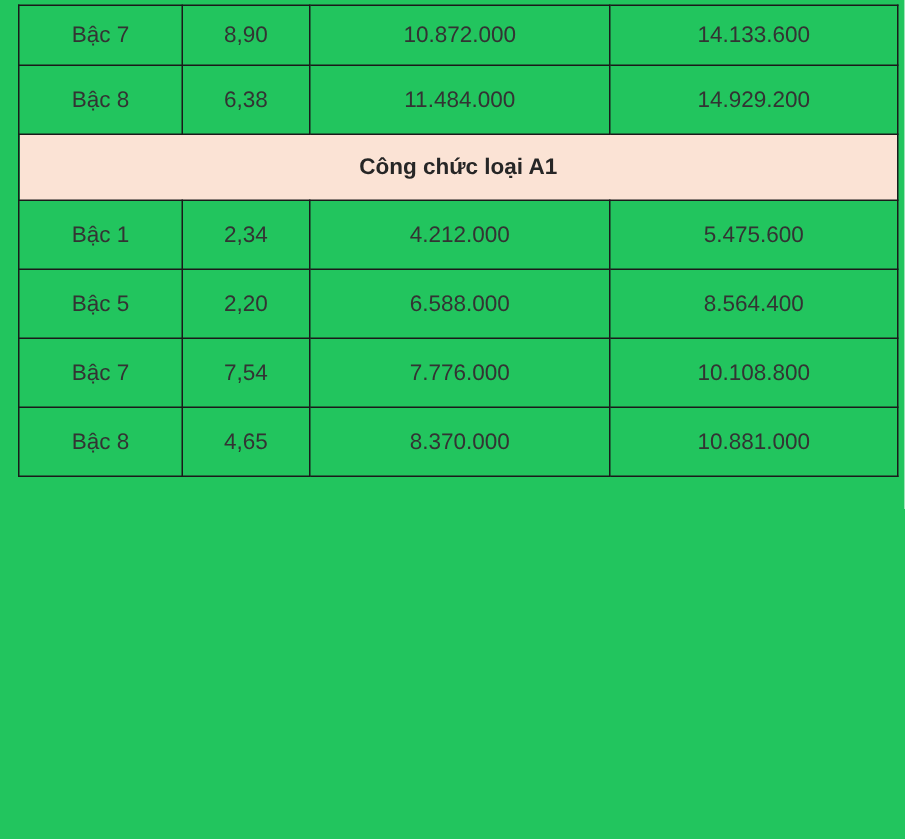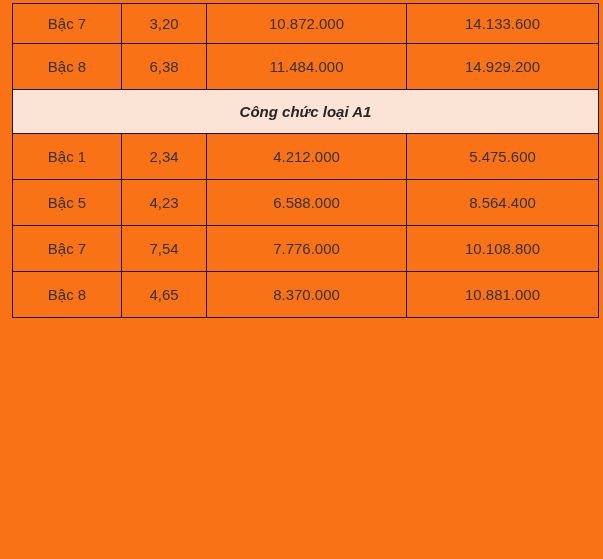--- a/index.html
+++ b/index.html
@@ -4,21 +4,21 @@
 <style>
   html, body {
     margin: 0;
     padding: 0;
     background: #ffffff;
   }
   .screen {
     position: relative;
     width: 603px;
     height: 559px;
-    background: #f97316;
+    background: #22c55e;
     overflow: hidden;
     font-family: "Liberation Sans", sans-serif;
   }
   table.salary-table {
     position: absolute;
     left: 12px;
     top: 3px;
     width: 586px;
     border-collapse: collapse;
     table-layout: fixed;
@@ -33,21 +33,20 @@
     padding: 0;
     overflow: hidden;
     white-space: nowrap;
   }
   table.salary-table tr.first-row td {
     height: 39px;
   }
   table.salary-table tr.section-row td {
     background: var(--section-bg, #fbe3d5);
     font-weight: bold;
-    font-style: italic;
     color: #262626;
     height: 43px;
   }
   col.c1 { width: 109px; }
   col.c2 { width: 85px;  }
   col.c3 { width: 200px; }
   col.c4 { width: 192px; }
 </style>
 </head>
 <body>
@@ -56,42 +55,42 @@
   <table class="salary-table">
     <colgroup>
       <col class="c1">
         <col class="c2">
         <col class="c3">
         <col class="c4">
     </colgroup>
     <tbody id="salary-tbody">
         <tr class="first-row">
           <td>Bậc 7</td>
-          <td>3,20</td>
+          <td>8,90</td>
           <td>10.872.000</td>
           <td>14.133.600</td>
         </tr>
         <tr>
           <td>Bậc 8</td>
           <td>6,38</td>
           <td>11.484.000</td>
           <td>14.929.200</td>
         </tr>
         <tr class="section-row">
           <td colspan="4">Công chức loại A1</td>
         </tr>
         <tr>
           <td>Bậc 1</td>
           <td>2,34</td>
           <td>4.212.000</td>
           <td>5.475.600</td>
         </tr>
         <tr>
           <td>Bậc 5</td>
-          <td>4,23</td>
+          <td>2,20</td>
           <td>6.588.000</td>
           <td>8.564.400</td>
         </tr>
         <tr>
           <td>Bậc 7</td>
           <td>7,54</td>
           <td>7.776.000</td>
           <td>10.108.800</td>
         </tr>
         <tr>

